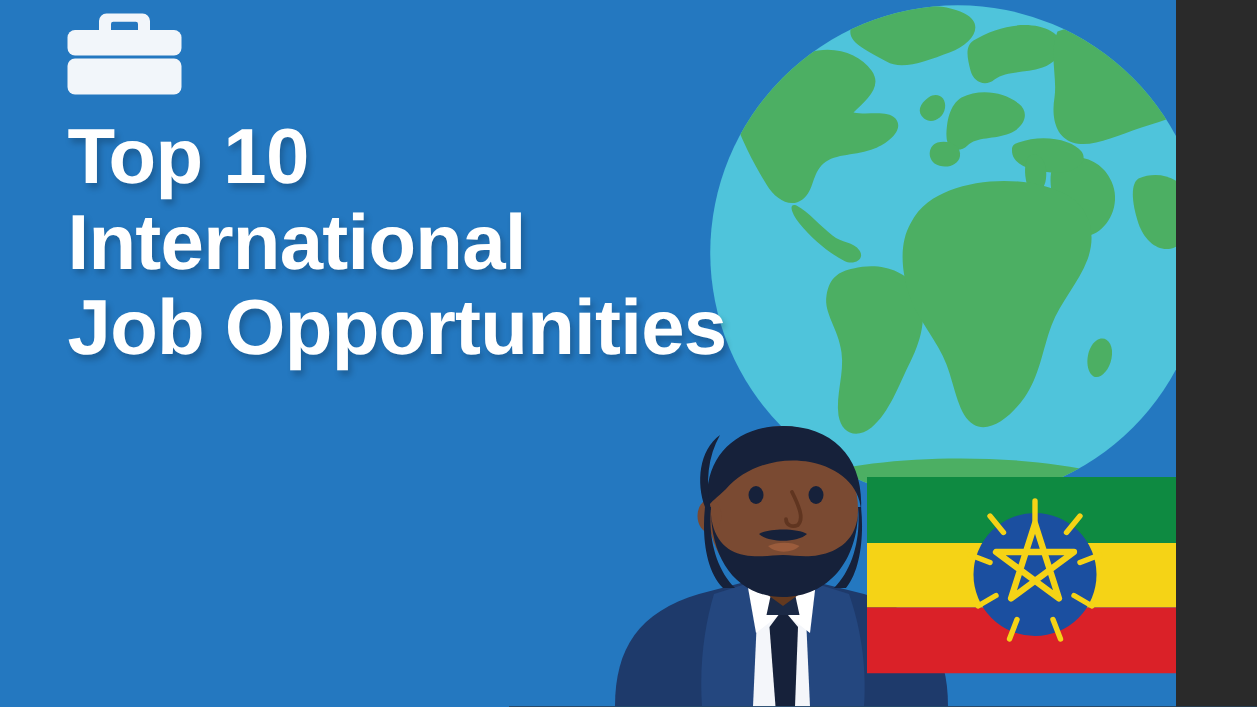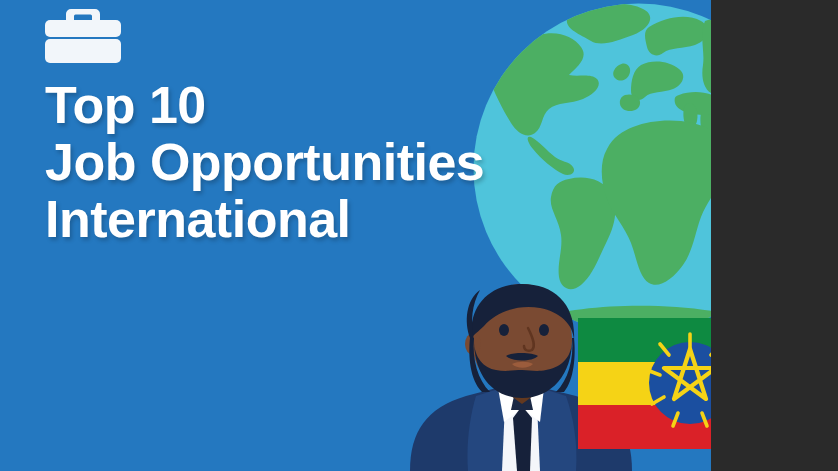--- a/index.html
+++ b/index.html
@@ -67,21 +67,21 @@
     left: 578px;
     top: 318px;
     width: 224px;
     height: 131px;
     z-index: 5;
   }
 </style>
 </head>
 <body>
 
-<div id="canvas" style="width: 711px; height: 471px; background: rgb(36, 120, 192);">
+<div id="canvas" style="width: 784px; height: 471px; background: rgb(36, 120, 192);">
 
   <div class="briefcase">
     <svg viewBox="0 0 84 60" width="84" height="60" aria-hidden="true">
       <g fill="#F2F6FA">
         <path d="M30 3 h24 a5 5 0 0 1 5 5 v6 h-8 v-4 a1.5 1.5 0 0 0 -1.5 -1.5 h-15 A1.5 1.5 0 0 0 33 10 v4 h-8 V8 a5 5 0 0 1 5 -5 z"></path>
         <rect x="4" y="14" width="76" height="17" rx="5"></rect>
         <rect x="4" y="33" width="76" height="24" rx="5"></rect>
         <rect x="36" y="18" width="12" height="11" rx="3"></rect>
       </g>
     </svg>
@@ -213,17 +213,17 @@
           <line x1="91" y1="37" x2="82" y2="26"></line>
         </g>
 
         <polygon points="112,31 128,81 86,50 138,50 96,81" fill="none" stroke="#F5D316" stroke-width="4.2" stroke-linejoin="round"></polygon>
       </g>
     </svg>
   </div>
 
   <div class="headline">
     <span class="line">Top 10</span>
+    <span class="line">International</span>
     <span class="line">Job Opportunities</span>
-    <span class="line">International</span>
   </div>
 
 </div>
 
 </body></html>

